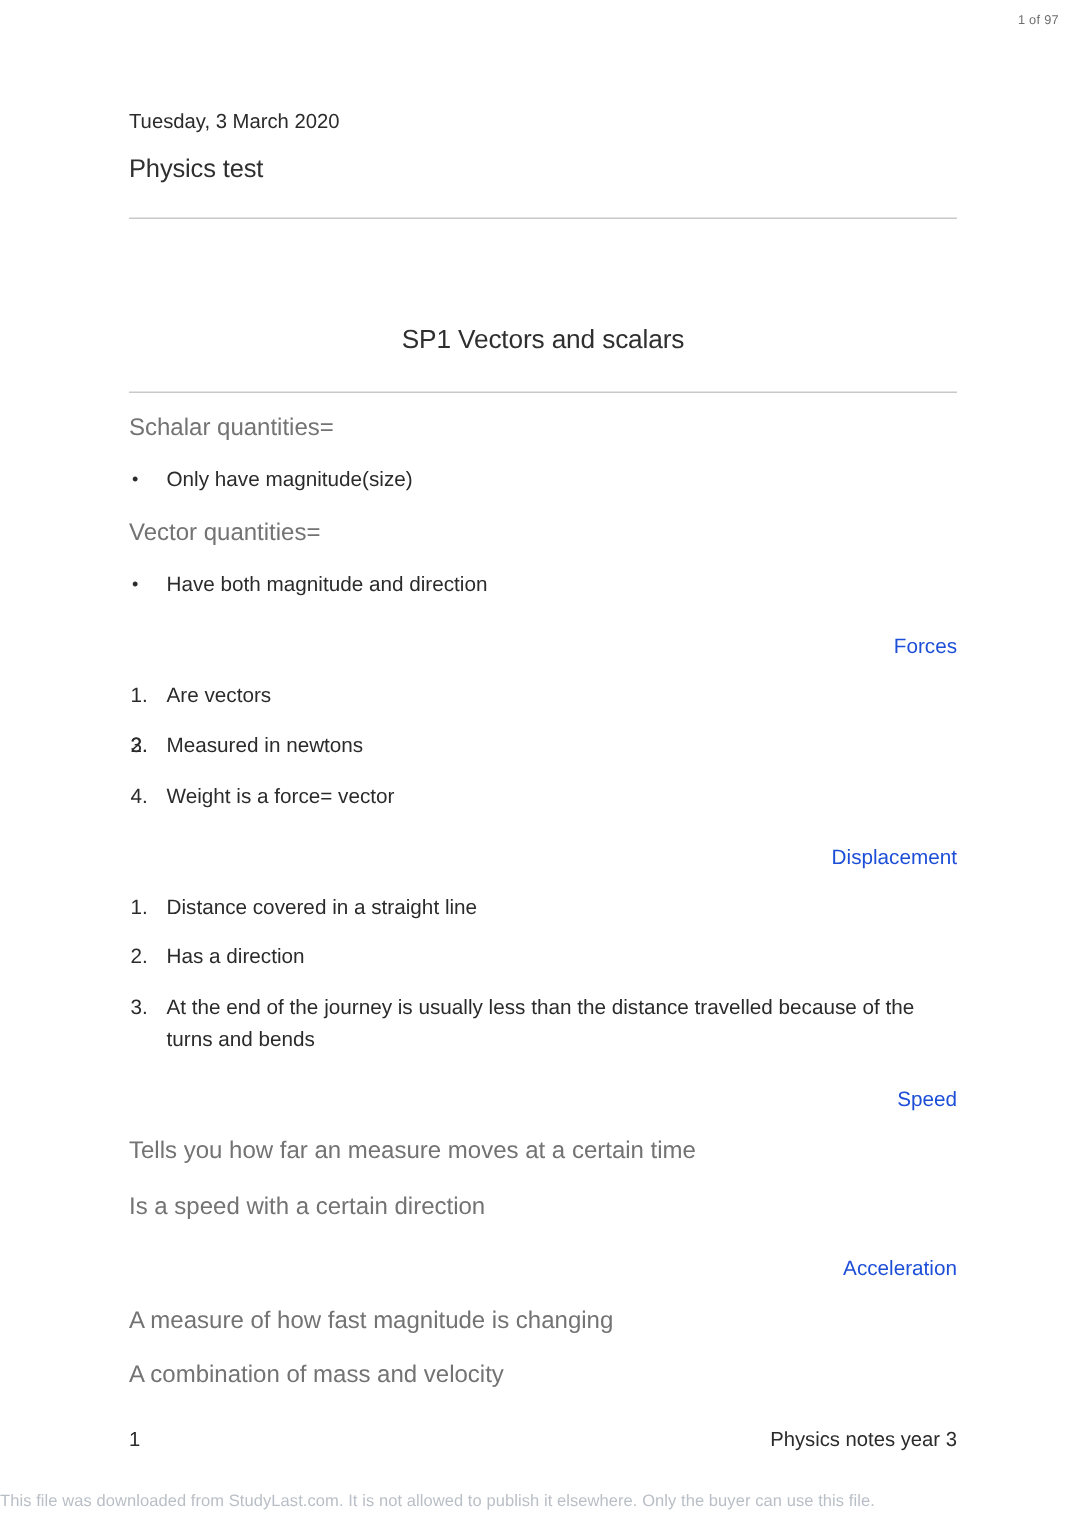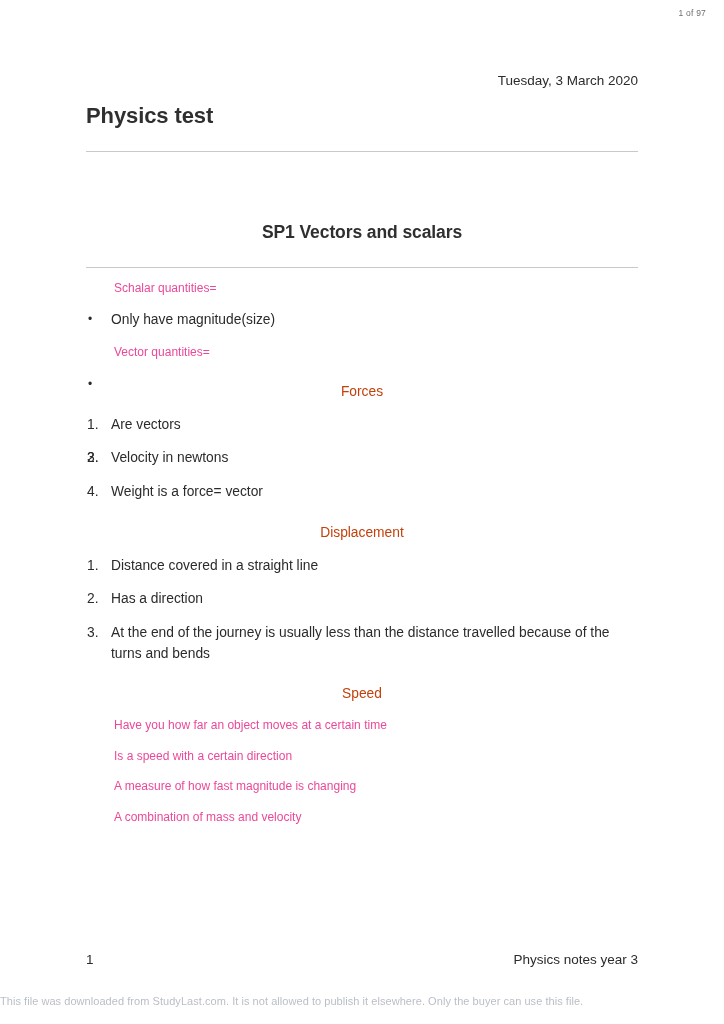--- a/index.html
+++ b/index.html
@@ -38,67 +38,65 @@
   
   .content {
     position: absolute;
     left: 86px;
     top: 0;
     width: 552px;
   }
 
   
   .doc-date {
-    text-align: right;
     font-size: 13.5px;
     color: #2b2b2b;
     margin-top: 72px;
     line-height: 1.3;
   }
   .doc-title {
-    font-size: 22px;
-    font-weight: bold;
+    font-size: 17px;
+    font-weight: normal;
     color: #2f2f2f;
     margin-top: 12px;
     letter-spacing: -0.1px;
     line-height: 1.25;
   }
   .rule {
     border: 0;
     border-top: 1px solid #c9c9c9;
     margin: 0;
     height: 0;
   }
   .rule-top { margin-top: 22px; }
 
   
   .section-title {
     text-align: center;
     font-size: 17.5px;
-    font-weight: bold;
+    font-weight: normal;
     color: #2f2f2f;
     margin-top: 70px;
     letter-spacing: -0.1px;
   }
   .rule-mid { margin-top: 24px; }
 
   
   .para {
-    font-size: 12px;
+    font-size: 16px;
     line-height: 1.45;
     margin-top: 13px;
-    color: #ec4899;
-    margin-left: 28px;
+    color: #737373;
   }
   .para.first { margin-top: 12px; }
 
   .subhead {
-    text-align: center;
+    text-align: right;
     font-size: 13.8px;
-    color: #c2410c;
+    color: #1d4ed8;
     margin-top: 20px;
     line-height: 1.45;
   }
 
   
   ul.bullets, ol.numbers {
     list-style: none;
     margin: 0;
     padding: 0;
   }
@@ -176,35 +174,36 @@
         <span class="marker bullet">•</span>
         <span>Only have magnitude(size)</span>
       </li>
     </ul>
 
     <div class="para">Vector quantities=</div>
 
     <ul class="bullets">
       <li>
         <span class="marker bullet">•</span>
+        <span>Have both magnitude and direction</span>
       </li>
     </ul>
 
     <div class="subhead">Forces</div>
     <ol class="numbers">
       <li>
         <span class="marker">1.</span>
         <span>Are vectors</span>
       </li>
       <li>
         <span class="marker">2.</span>
       </li>
       <li>
         <span class="marker">3.</span>
-        <span>Velocity in newtons</span>
+        <span>Measured in newtons</span>
       </li>
       <li>
         <span class="marker">4.</span>
         <span>Weight is a force= vector</span>
       </li>
     </ol>
 
     <div class="subhead">Displacement</div>
     <ol class="numbers">
       <li>
@@ -215,24 +214,25 @@
         <span class="marker">2.</span>
         <span>Has a direction</span>
       </li>
       <li>
         <span class="marker">3.</span>
         <span>At the end of the journey is usually less than the distance travelled because of the turns and bends</span>
       </li>
     </ol>
 
     <div class="subhead">Speed</div>
-    <div class="para">Have you how far an object moves at a certain time</div>
+    <div class="para">Tells you how far an measure moves at a certain time</div>
 
     <div class="para">Is a speed with a certain direction</div>
 
+    <div class="subhead">Acceleration</div>
     <div class="para">A measure of how fast magnitude is changing</div>
 
     <div class="para">A combination of mass and velocity</div>
 
   </div>
 
   <div class="doc-footer">
     <span>1</span>
     <span>Physics notes year 3</span>
   </div>

